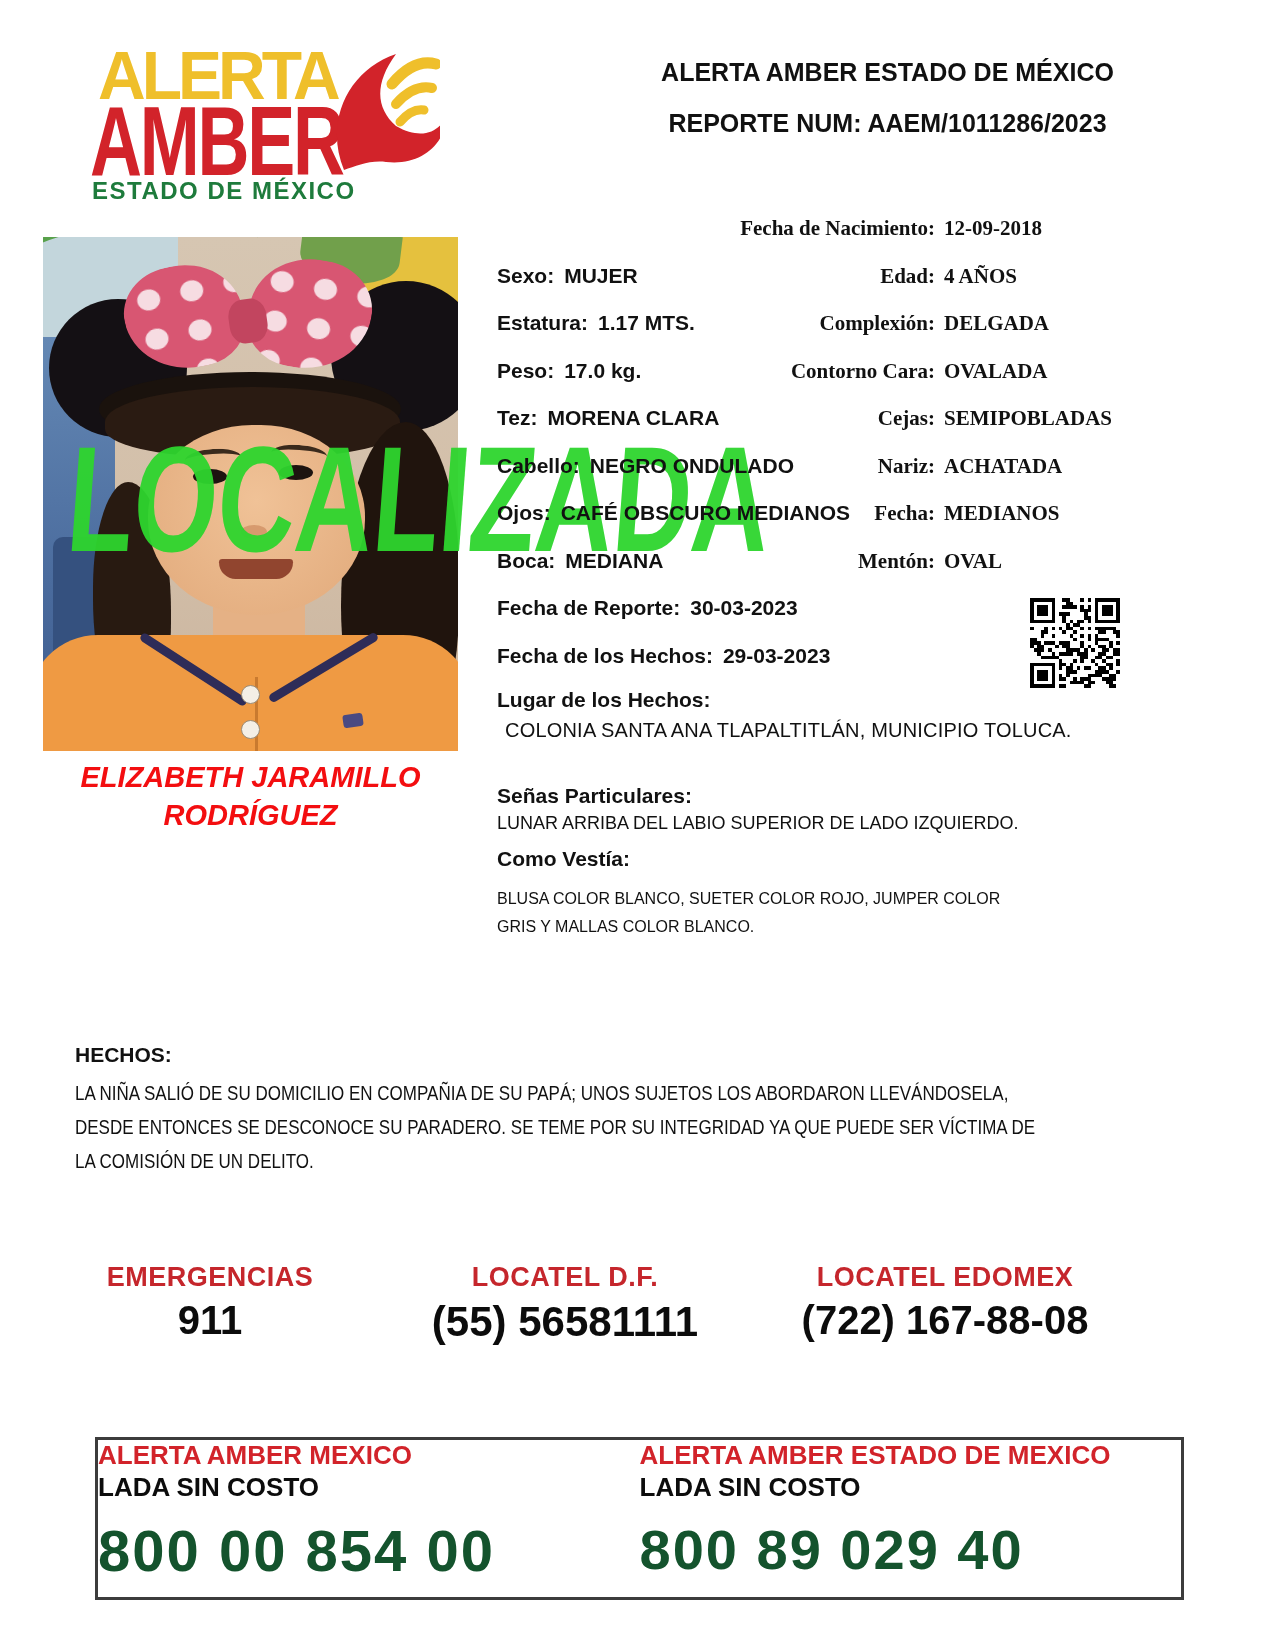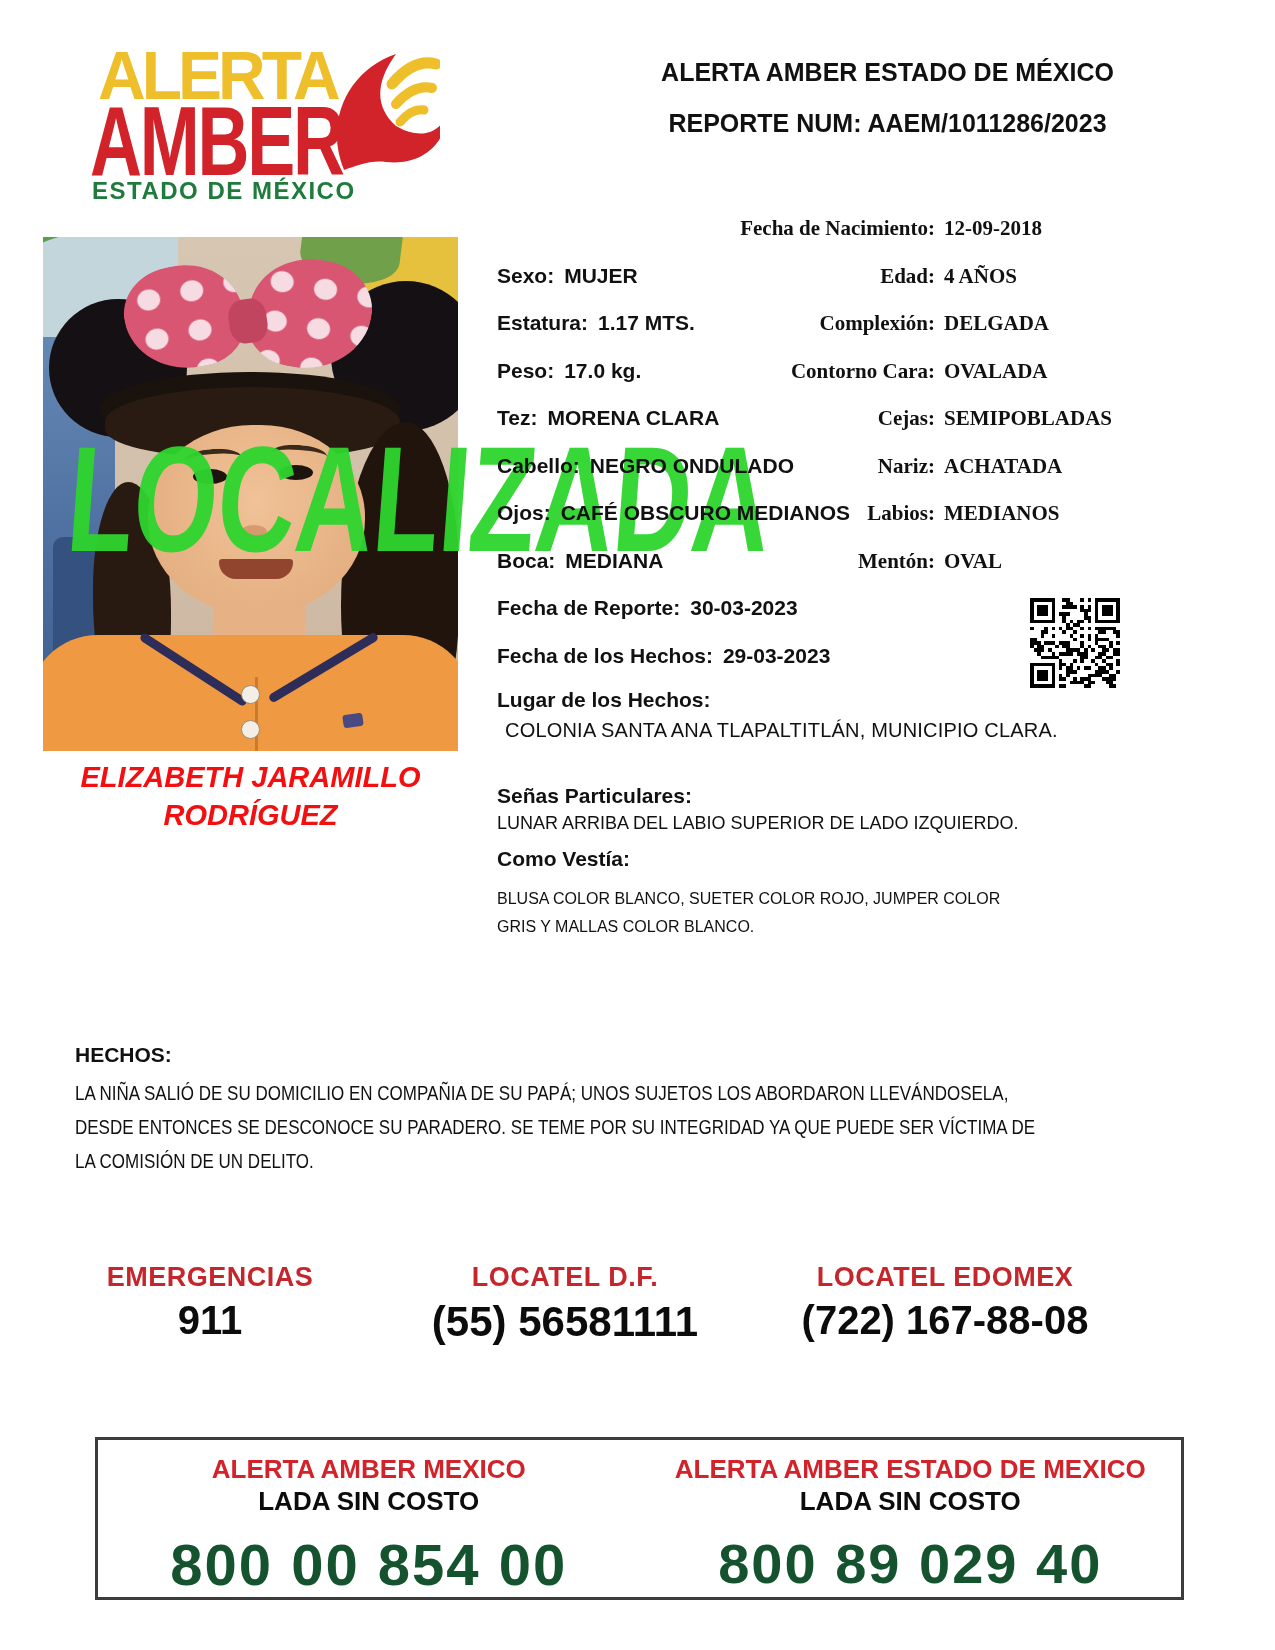--- a/index.html
+++ b/index.html
@@ -122,21 +122,21 @@
   .contact-1{left:85px;width:250px;text-align:center;}
   .contact-2{left:405px;width:320px;}
   .contact-3{left:775px;width:340px;}
   .contact-1 .cnumber{font-size:40px;}
   .contact-2 .cnumber{font-size:42px;}
   .contact-3 .cnumber{font-size:40px;}
 
   
   .footer-box{position:absolute;left:95px;top:1437px;width:1083px;height:157px;
     border:3px solid #3c3c3c;background:#fff;display:flex;z-index:10;}
-  .fcol{flex:1;text-align:center;padding-top:14px;}
+  .fcol{flex:1;}
   .ftitle{font-size:26px;font-weight:bold;color:#D2232A;}
   .fsub{font-size:26px;font-weight:bold;color:#0c0c0c;margin-top:1px;}
   .fnumber{font-weight:bold;color:#14532d;margin-top:14px;letter-spacing:2px;}
   .fcol-left .fnumber{font-size:58px;}
   .fcol-right .fnumber{font-size:56px;}
 </style>
 </head>
 <body>
 
 <div class="logo">
@@ -234,21 +234,21 @@
   <div class="frow">
     <span class="fleft"><span>Cabello:</span><span class="lv">NEGRO ONDULADO</span></span>
     <span class="fright">
         <span class="rl">Nariz:</span>
         <span class="rv">ACHATADA</span>
       </span>
   </div>
   <div class="frow">
     <span class="fleft"><span>Ojos:</span><span class="lv">CAFÉ OBSCURO MEDIANOS</span></span>
     <span class="fright">
-        <span class="rl">Labios:</span>
+        <span class="rl">Fecha:</span>
         <span class="rv">MEDIANOS</span>
       </span>
   </div>
   <div class="frow">
     <span class="fleft"><span>Boca:</span><span class="lv">MEDIANA</span></span>
     <span class="fright">
         <span class="rl">Mentón:</span>
         <span class="rv">OVAL</span>
       </span>
   </div>
@@ -461,21 +461,21 @@
       <rect x="15" y="24" width="1" height="1"></rect>
       <rect x="16" y="24" width="1" height="1"></rect>
       <rect x="22" y="24" width="1" height="1"></rect>
       <rect x="23" y="24" width="1" height="1"></rect>
     </svg>
 </div>
 
 <div class="sections">
   <div>
     <div class="sec-label">Lugar de los Hechos:</div>
-    <div class="lugar-val">COLONIA SANTA ANA  TLAPALTITLÁN, MUNICIPIO CLARA.</div>
+    <div class="lugar-val">COLONIA SANTA ANA  TLAPALTITLÁN, MUNICIPIO TOLUCA.</div>
   </div>
   <div class="senas">
     <div class="sec-label">Señas Particulares:</div>
     <div class="senas-val">LUNAR ARRIBA  DEL LABIO SUPERIOR  DE LADO IZQUIERDO.</div>
   </div>
   <div class="vestia">
     <div class="sec-label">Como Vestía:</div>
     <div class="vestia-val">
       <div>BLUSA  COLOR BLANCO, SUETER  COLOR ROJO, JUMPER  COLOR</div>
       <div>GRIS Y MALLAS  COLOR BLANCO.</div>

